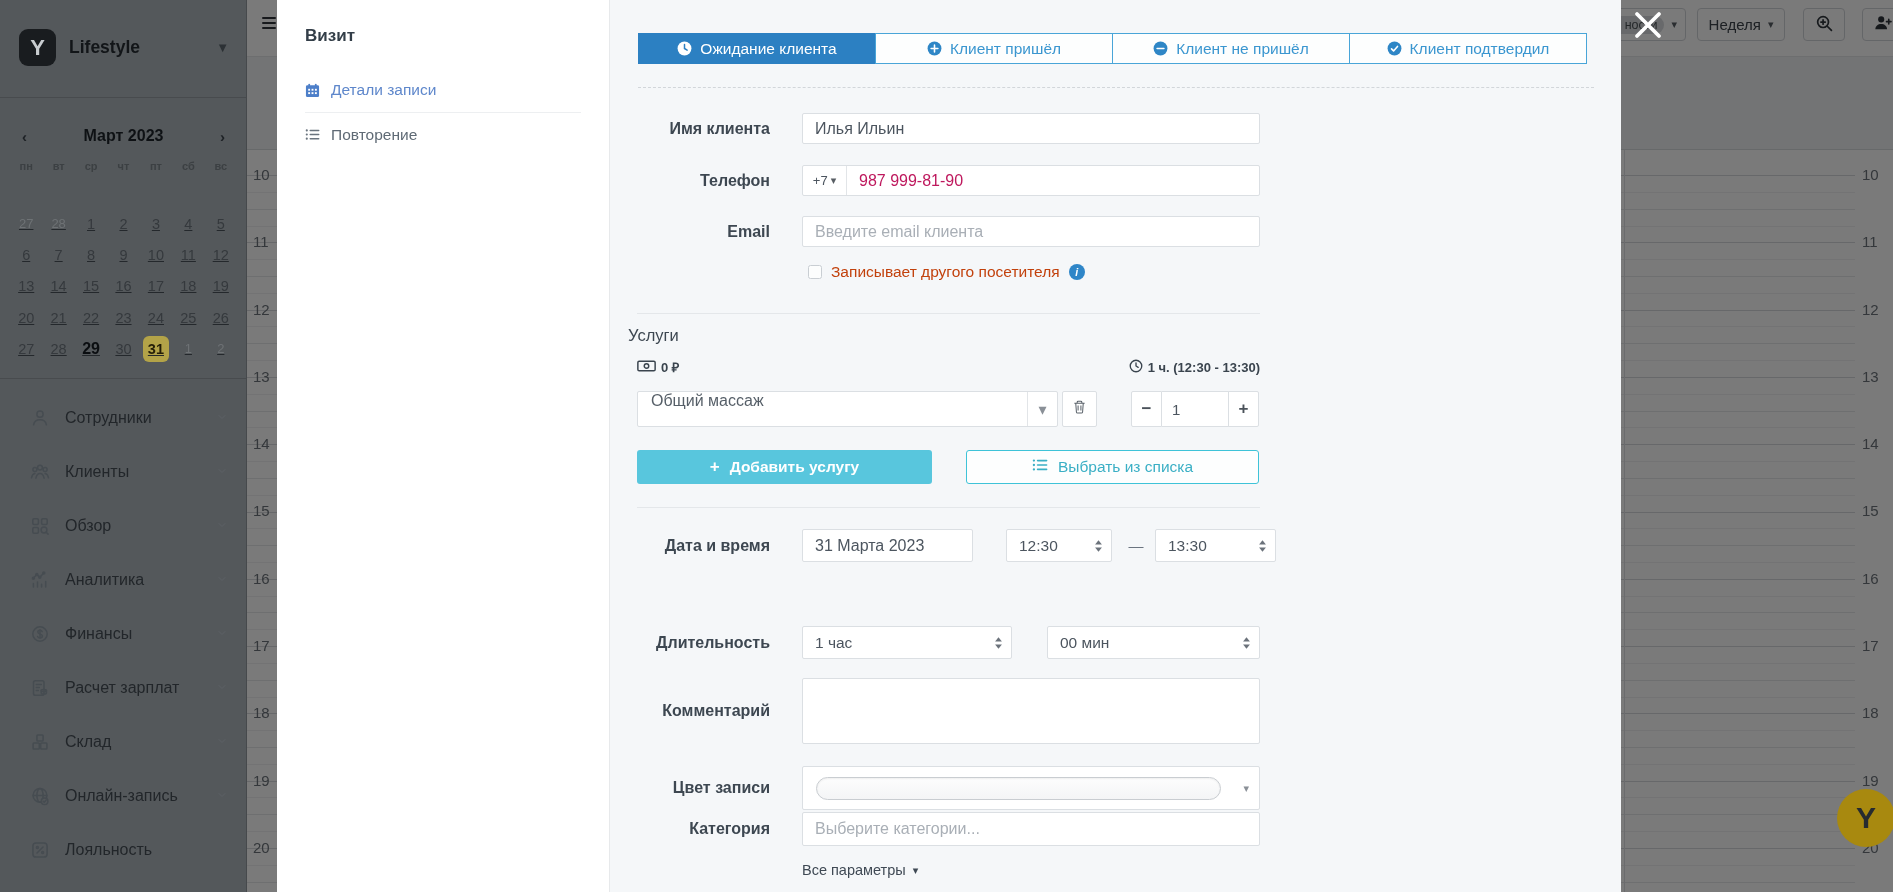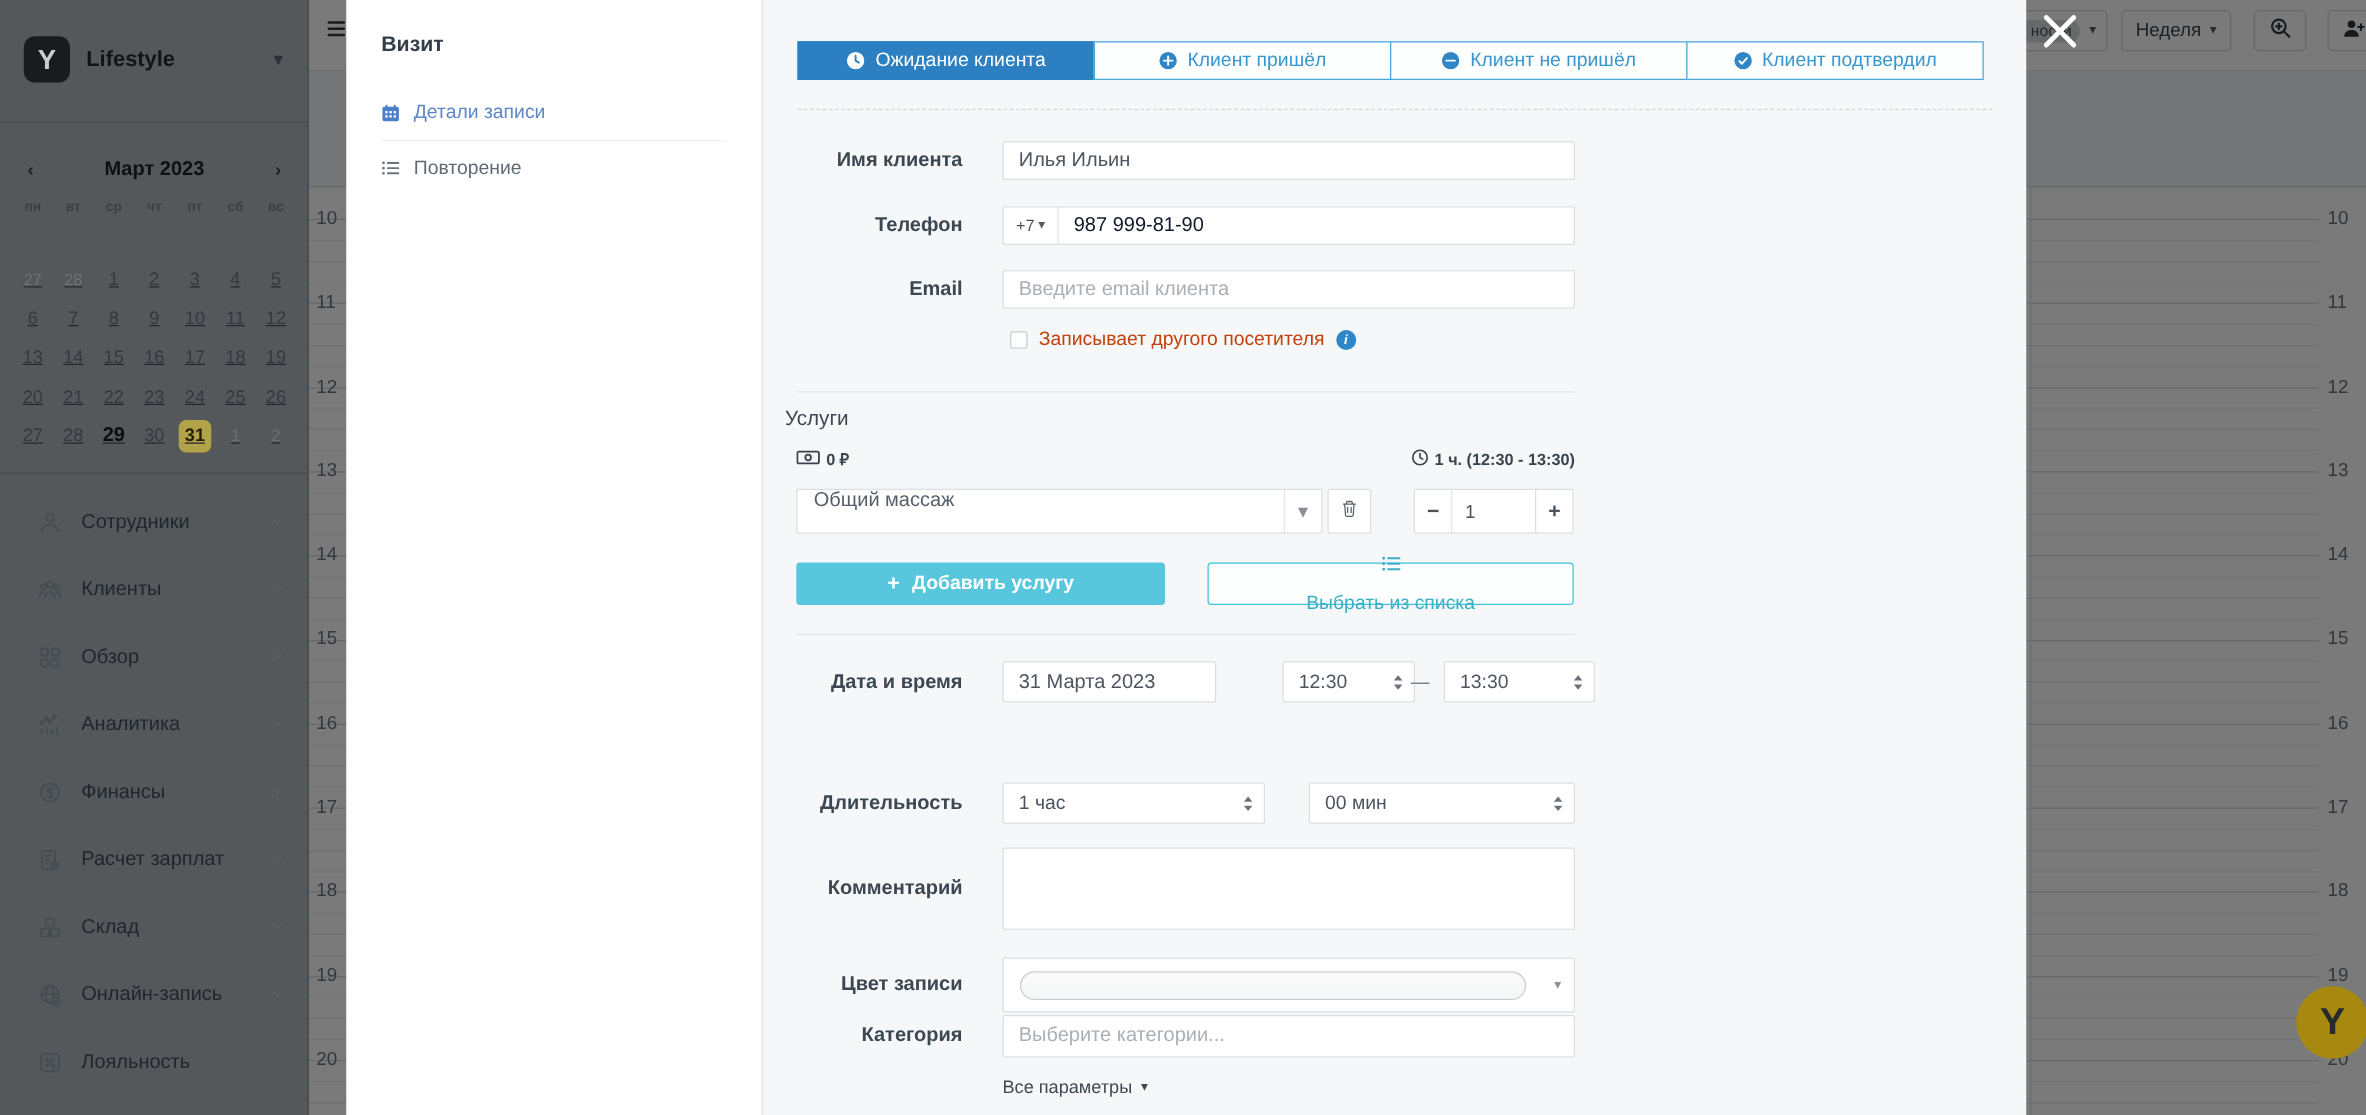--- a/index.html
+++ b/index.html
@@ -81,21 +81,21 @@
   .flabel{position:absolute;left:0;width:160px;text-align:right;font-size:16px;font-weight:bold;color:#3d4751;}
   .finput{position:absolute;background:#fff;border:1px solid #dbdfe3;border-radius:2px;font-family:inherit;
           font-size:16px;color:#4c555f;padding:0 12px;outline:none;}
   .finput::placeholder{color:#a9afb6;}
   .sel{position:absolute;background:#fff;border:1px solid #dbdfe3;border-radius:2px;display:flex;align-items:center;
        padding:0 26px 0 12px;font-size:15.5px;color:#4c555f;cursor:pointer;}
   .sel .spin{position:absolute;right:8px;top:50%;transform:translateY(-50%);display:flex;}
   .phone-wrap{position:absolute;left:192px;top:165px;width:458px;height:31px;background:#fff;border:1px solid #dbdfe3;border-radius:2px;display:flex;}
   .ccode{width:44px;border-right:1px solid #e2e5e8;display:flex;align-items:center;justify-content:center;gap:3px;
          font-size:13px;color:#4c555f;cursor:pointer;}
-  .phone-wrap input{flex:1;border:none;outline:none;font-family:inherit;font-size:16px;color:#0f172a;padding:0 12px;background:transparent;}
+  .phone-wrap input{flex:1;border:none;outline:none;font-family:inherit;font-size:16px;color:#be185d;padding:0 12px;background:transparent;}
   .cbrow{position:absolute;left:198px;top:263px;display:flex;align-items:center;gap:9px;}
   .cbox{width:14px;height:14px;background:#fcfdfd;border:1px solid #c9ced3;border-radius:2.5px;cursor:pointer;}
   .cblabel{font-size:15.5px;color:#c2410c;}
   .info{width:16px;height:16px;border-radius:50%;background:#2f86c8;color:#fff;font-size:10.5px;font-weight:bold;
         display:flex;align-items:center;justify-content:center;font-style:italic;}
   .hdiv{position:absolute;left:27px;width:623px;height:1px;background:#e4e7ea;}
   .svc-title{position:absolute;left:18px;top:326px;font-size:16.5px;font-weight:normal;color:#3d4751;}
   .svc-meta{position:absolute;left:27px;top:358px;width:623px;display:flex;justify-content:space-between;align-items:center;}
   .meta-chip{display:flex;align-items:center;gap:5px;font-size:13px;font-weight:bold;color:#3a444e;}
   .svc-select{position:absolute;left:27px;top:391px;width:421px;height:36px;background:#fff;border:1px solid #dbdfe3;border-radius:2px;
@@ -108,21 +108,21 @@
   .step-btn{width:31px;background:#fff;border:1px solid #dbdfe3;display:flex;align-items:center;justify-content:center;
             font-size:17px;font-weight:bold;color:#4a525a;cursor:pointer;}
   .step-btn.minus{border-radius:2px 0 0 2px;}
   .step-btn.plus{border-radius:0 2px 2px 0;margin-left:-1px;}
   .step-val{flex:1;background:#fff;border:1px solid #dbdfe3;border-left:none;margin-left:0;text-align:left;
             font-family:inherit;font-size:15px;color:#4c555f;padding:0 10px;outline:none;width:66px;}
   .btn-add{position:absolute;left:27px;top:450px;width:295px;height:34px;background:#58c6dd;border:none;border-radius:3px;
            color:#fff;font-size:15.5px;font-weight:bold;font-family:inherit;display:flex;align-items:center;justify-content:center;gap:10px;cursor:pointer;}
   .btn-add .plus-glyph{font-size:17px;font-weight:bold;}
   .btn-pick{position:absolute;left:356px;top:450px;width:293px;height:34px;background:#fdfefe;border:1px solid #3ec3d8;border-radius:3px;
-            color:#3aafc5;font-size:15.5px;font-family:inherit;display:flex;align-items:center;justify-content:center;gap:10px;cursor:pointer;flex-direction:column;}
+            color:#3aafc5;font-size:15.5px;font-family:inherit;display:flex;align-items:center;justify-content:center;gap:10px;cursor:pointer;}
   .dash-sep{position:absolute;left:514px;top:529px;width:24px;height:33px;display:flex;align-items:center;justify-content:center;
             color:#6b7480;font-size:15px;}
   .comment-area{position:absolute;left:192px;top:678px;width:458px;height:66px;background:#fff;border:1px solid #dbdfe3;border-radius:2px;
                 resize:none;outline:none;font-family:inherit;font-size:15px;color:#4c555f;padding:6px 10px;}
   .color-box{position:absolute;left:192px;top:766px;width:458px;height:44px;background:#fff;border:1px solid #dbdfe3;border-radius:2px;cursor:pointer;}
   .color-pill{position:absolute;left:13px;top:10px;width:405px;height:23px;border:1px solid #c9cdd1;border-radius:12px;
               background:linear-gradient(#fdfdfd,#f4f5f6);box-shadow:inset 0 1px 2px rgba(0,0,0,0.06);}
   .color-caret{position:absolute;right:10px;top:50%;transform:translateY(-50%);color:#8a9097;font-size:11px;}
   .allparams{position:absolute;left:192px;top:862px;display:flex;align-items:center;gap:7px;font-size:14.5px;color:#3f4954;cursor:pointer;}
   .allparams .caret{color:#3f4954;}
@@ -634,21 +634,21 @@
               <path d="M5.6 3.6h9M5.6 8h9M5.6 12.4h9"></path>
               <path d="M1.9 3.6h.01M1.9 8h.01M1.9 12.4h.01" stroke-width="2.3"></path>
             </svg></span>
         <span>Выбрать из списка</span>
       </button>
 
       <div class="hdiv" style="top:507px"></div>
 
       <label class="flabel" style="top:529px;line-height:33px">Дата и время</label>
       <input class="finput" style="left: 192px; top: 529px; width: 171px; height: 33px;" value="31 Марта 2023">
-      <div class="sel" style="left:416px;top:529px;width:106px;height:33px">
+      <div class="sel" style="left:396px;top:529px;width:106px;height:33px">
         <span>12:30</span>
         <span class="spin">
             <svg viewBox="0 0 10 16" width="9" height="15" fill="#6b727b">
               <path d="M5 1.5L8.8 6.2H1.2z"></path>
               <path d="M5 14.5L1.2 9.8h7.6z"></path>
             </svg>
           </span>
       </div>
       <span class="dash-sep">—</span>
       <div class="sel" style="left:545px;top:529px;width:121px;height:33px">

